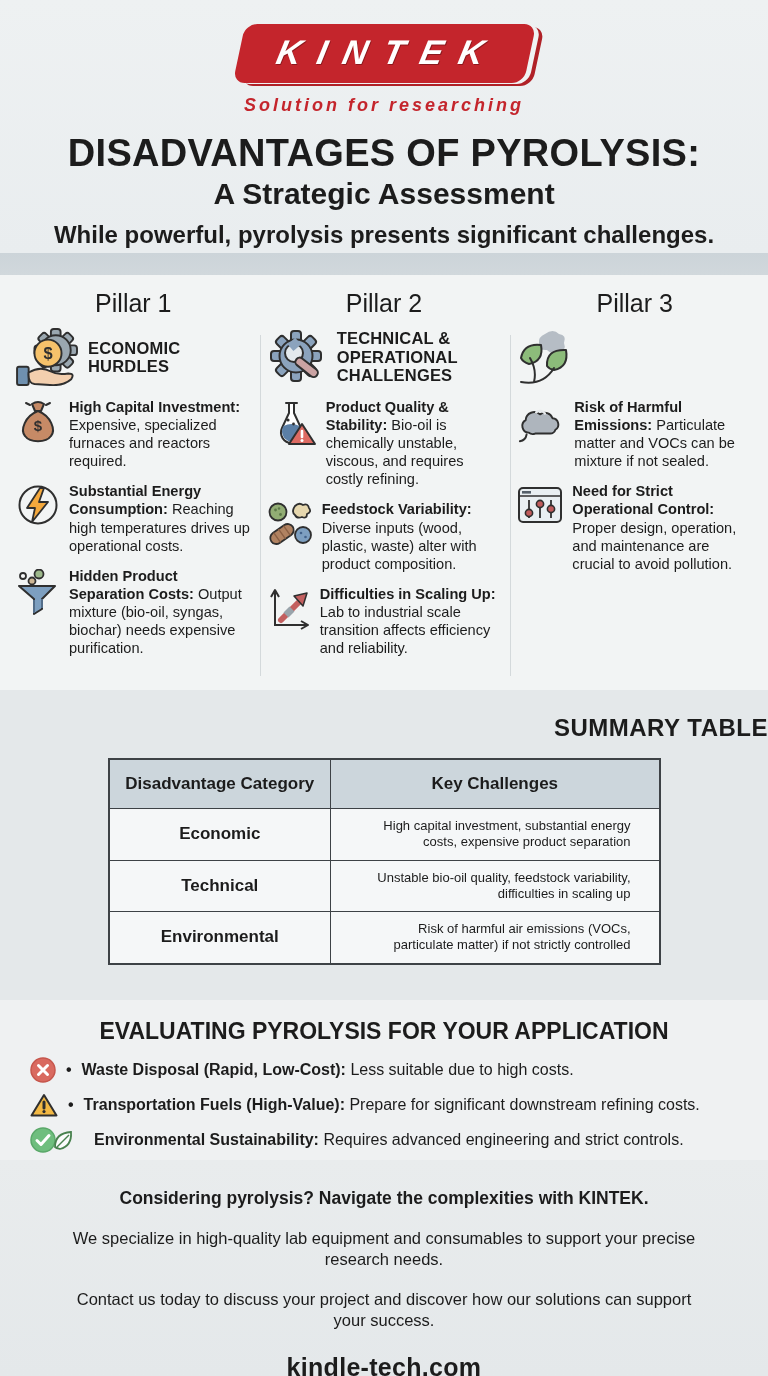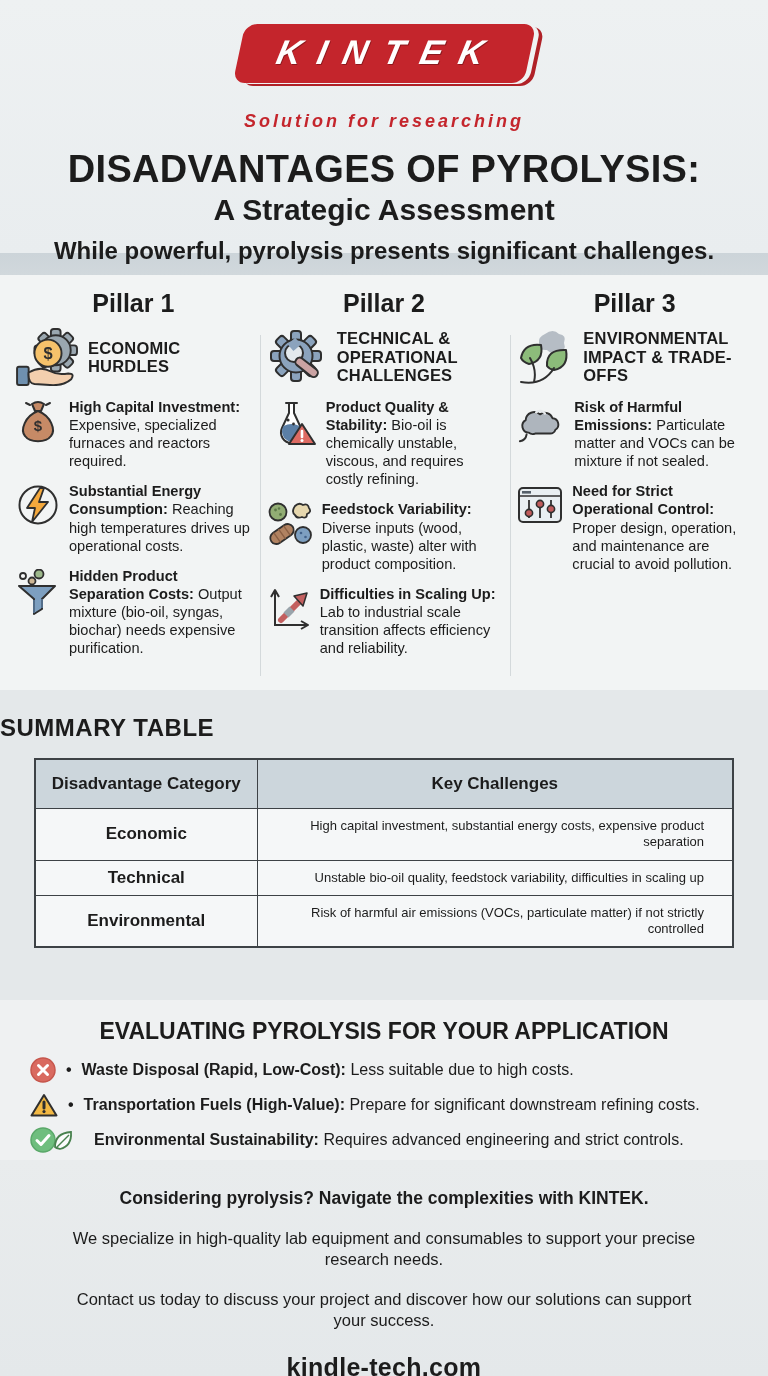--- a/index.html
+++ b/index.html
@@ -19,44 +19,44 @@
     display:inline-block; transform:skewX(-12deg);
     background:#c4252c; border-radius:12px; padding:9px 30px 11px;
     box-shadow:5px 1px 0 #f0f2f3, 9px 3px 0 #b02127;
   }
   .logo-text {
     display:inline-block; font-style:italic; font-weight:bold;
     font-size:34px; color:#ffffff; letter-spacing:16px; padding-left:8px;
     text-shadow:1px 1px 0 #8c181d;
   }
   .tagline {
-    margin-top:28px; color:#c4252c; font-weight:bold; font-style:italic;
+    margin-top:12px; color:#c4252c; font-weight:bold; font-style:italic;
     font-size:18px; letter-spacing:3px;
   }
   .title1 { font-size:38px; font-weight:bold; margin:16px 30px 0; letter-spacing:.3px; }
   .title2 { font-size:30px; font-weight:bold; margin:2px 0 0; }
   .subtitle { font-size:24px; margin:10px 12px 0;font-weight:bold; }
   
   .pillars-sec {
     height:415px; background:#f2f4f4; position:relative;
     display:grid; grid-template-columns:1fr 1fr 1fr; padding:14px 8px 0;
   }
   .pillar-divider { position:absolute; top:60px; bottom:14px; width:1px; background:#d4d9db; }
   .divider-1 { left:33.8%; } .divider-2 { left:66.4%; }
   .pillar { padding:0 8px; }
-  .pillar-label { text-align:center; font-size:25px; font-weight:bold; margin:0 0 10px; }
+  .pillar-label { text-align:center; font-size:25px; font-weight:normal; margin:0 0 10px; }
   .pillar-head { display:flex; align-items:center; gap:8px; margin-bottom:12px; }
   .pillar-head h3 { font-size:16.5px; line-height:1.12; margin:0; letter-spacing:.2px; }
   .pitem { display:flex; gap:9px; margin-bottom:12px; }
   .pitem .icon { flex:0 0 44px; display:flex; justify-content:center; align-items:flex-start; padding-top:2px; }
   .pitem p { margin:0; font-size:14.6px; line-height:1.24; }
   
   .summary-sec { height:310px; background:#e4e8ea; }
-  .summary-title { text-align:left; font-size:24px; font-weight:bold; margin:0; padding:24px 0 16px; letter-spacing:.5px; }
-  table.summary { width:700px; margin:0 auto; border-collapse:collapse; background:#f5f7f8; border:2.5px solid #3d4246; }
+  .summary-title { text-align:right; font-size:24px; font-weight:bold; margin:0; padding:24px 0 16px; letter-spacing:.5px; }
+  table.summary { width:553px; margin:0 auto; border-collapse:collapse; background:#f5f7f8; border:2.5px solid #3d4246; }
   .summary th, .summary td { border:1.5px solid #3d4246; }
   .summary th { background:#ccd6dc; font-size:17px; padding:14px 8px; }
   .summary th.col-cat { width:222px; }
   .summary td.cat { font-weight:bold; font-size:17px; text-align:center; }
   .summary td.chal { font-size:13px; text-align:right; padding:9px 28px; line-height:1.25; }
   
   .eval-sec { height:160px; background:#eff1f2; }
   .eval-title { text-align:center; font-size:23px; font-weight:bold; margin:0; padding:18px 0 12px; }
   .eval-row { display:flex; align-items:center; gap:7px; margin:0 26px 9px 30px; font-size:16px; }
   .eval-row .icons { display:flex; align-items:center; }
@@ -220,21 +220,20 @@
     <div class="pillar-label">Pillar 3</div>
     <div class="pillar-head">
       <span class="icon">
         <svg width="58" height="58" viewBox="0 0 58 58">
           <path d="M28,6 q8,-6 14,0 q8,1 5,9 q3,8 -6,9 q-7,3 -11,-2 q-8,1 -8,-7 q-1,-6 6,-9 z" fill="#b6bdc5"></path>
           <path d="M4,30 q3,-15 20,-13 q3,16 -12,19 q-6,-2 -8,-6 z" fill="#8cbb7a" stroke="#2f2f2f" stroke-width="2" stroke-linejoin="round"></path>
           <path d="M30,38 q-1,-17 19,-16 q3,17 -12,20 q-5,-1 -7,-4 z" fill="#8cbb7a" stroke="#2f2f2f" stroke-width="2" stroke-linejoin="round"></path>
           <path d="M4,54 q22,4 33,-14 M17,54 q3,-12 -4,-24" fill="none" stroke="#2f2f2f" stroke-width="2" stroke-linecap="round"></path>
         </svg>
       </span>
-      <h3>ENVIRONMENTAL IMPACT &amp; TRADE-OFFS</h3>
     </div>
     <div class="pitem">
       <span class="icon">
         <svg width="48" height="46" viewBox="0 0 50 46">
           <path d="M12,33 a7,7 0 0 1 -3,-13 a9,9 0 0 1 15,-6 a8.5,8.5 0 0 1 13,4 a6.5,6.5 0 0 1 3,12 a6,6 0 0 1 -6,4 l-15,0 a7,7 0 0 1 -7,-1 z" fill="#aeb5bd" stroke="#2f2f2f" stroke-width="2" stroke-linejoin="round"></path>
           <path d="M10,35 q-1,6 -7,7" fill="none" stroke="#2f2f2f" stroke-width="2" stroke-linecap="round"></path>
           <path d="M20,12 a6,6 0 0 1 9,1" stroke="#e7eaec" stroke-width="2.5" fill="none" stroke-linecap="round"></path>
         </svg>
       </span>
       <p><b>Risk of Harmful Emissions:</b> <span>Particulate matter and VOCs can be mixture if not sealed.</span></p>

